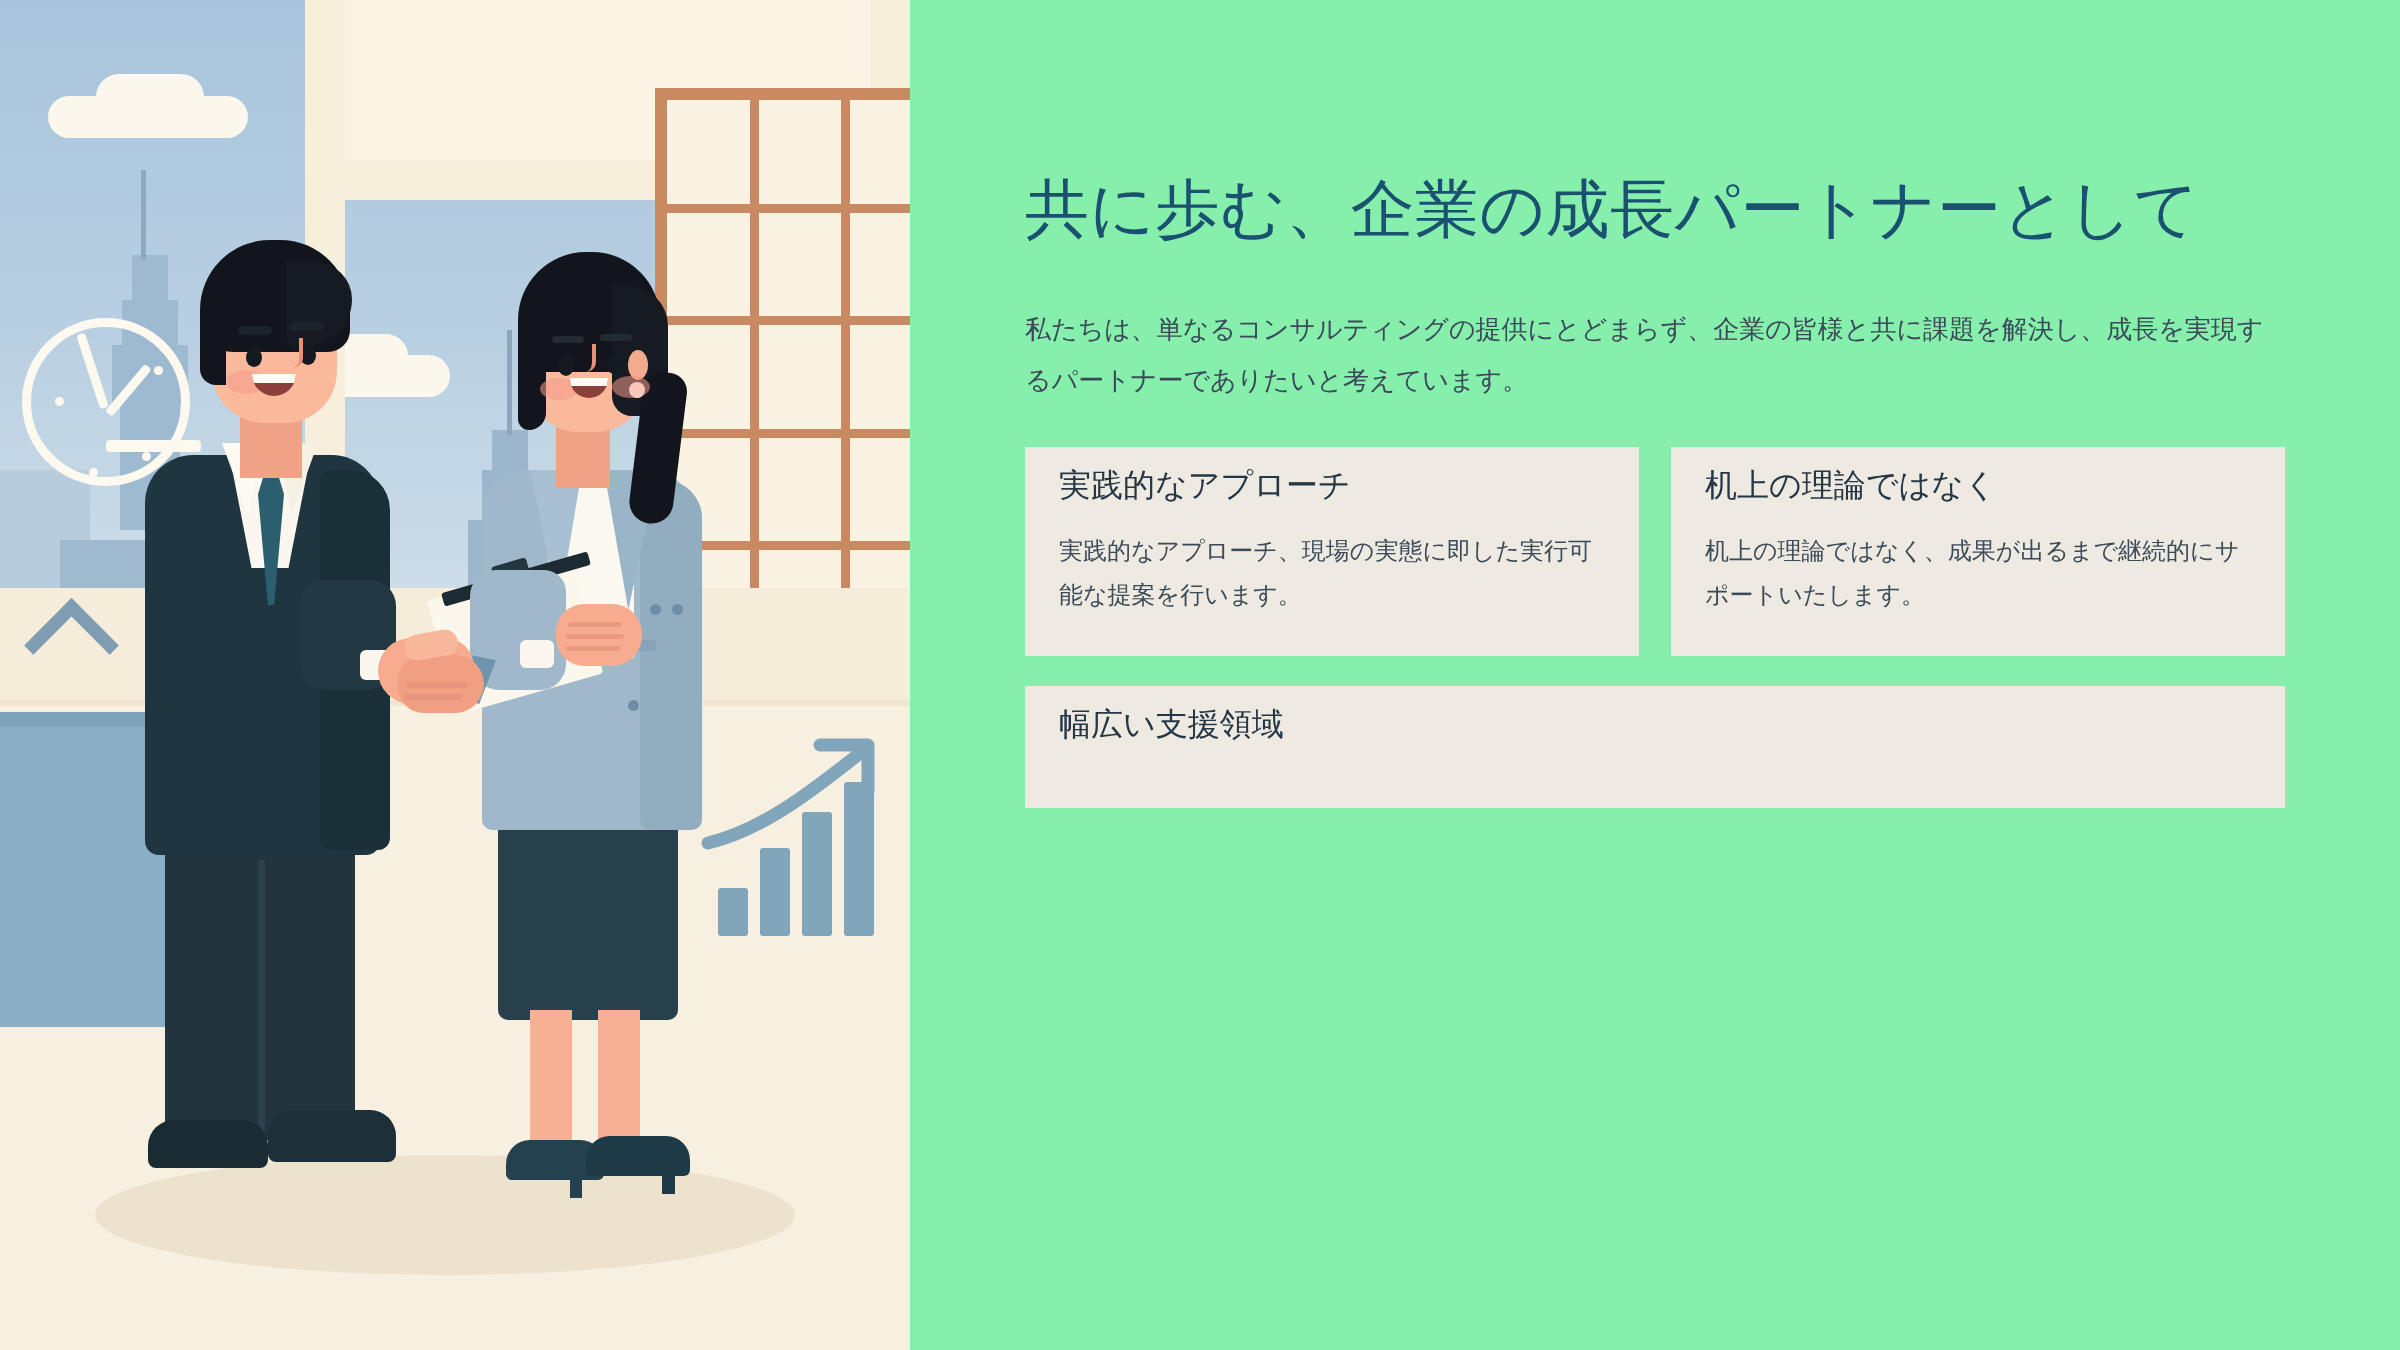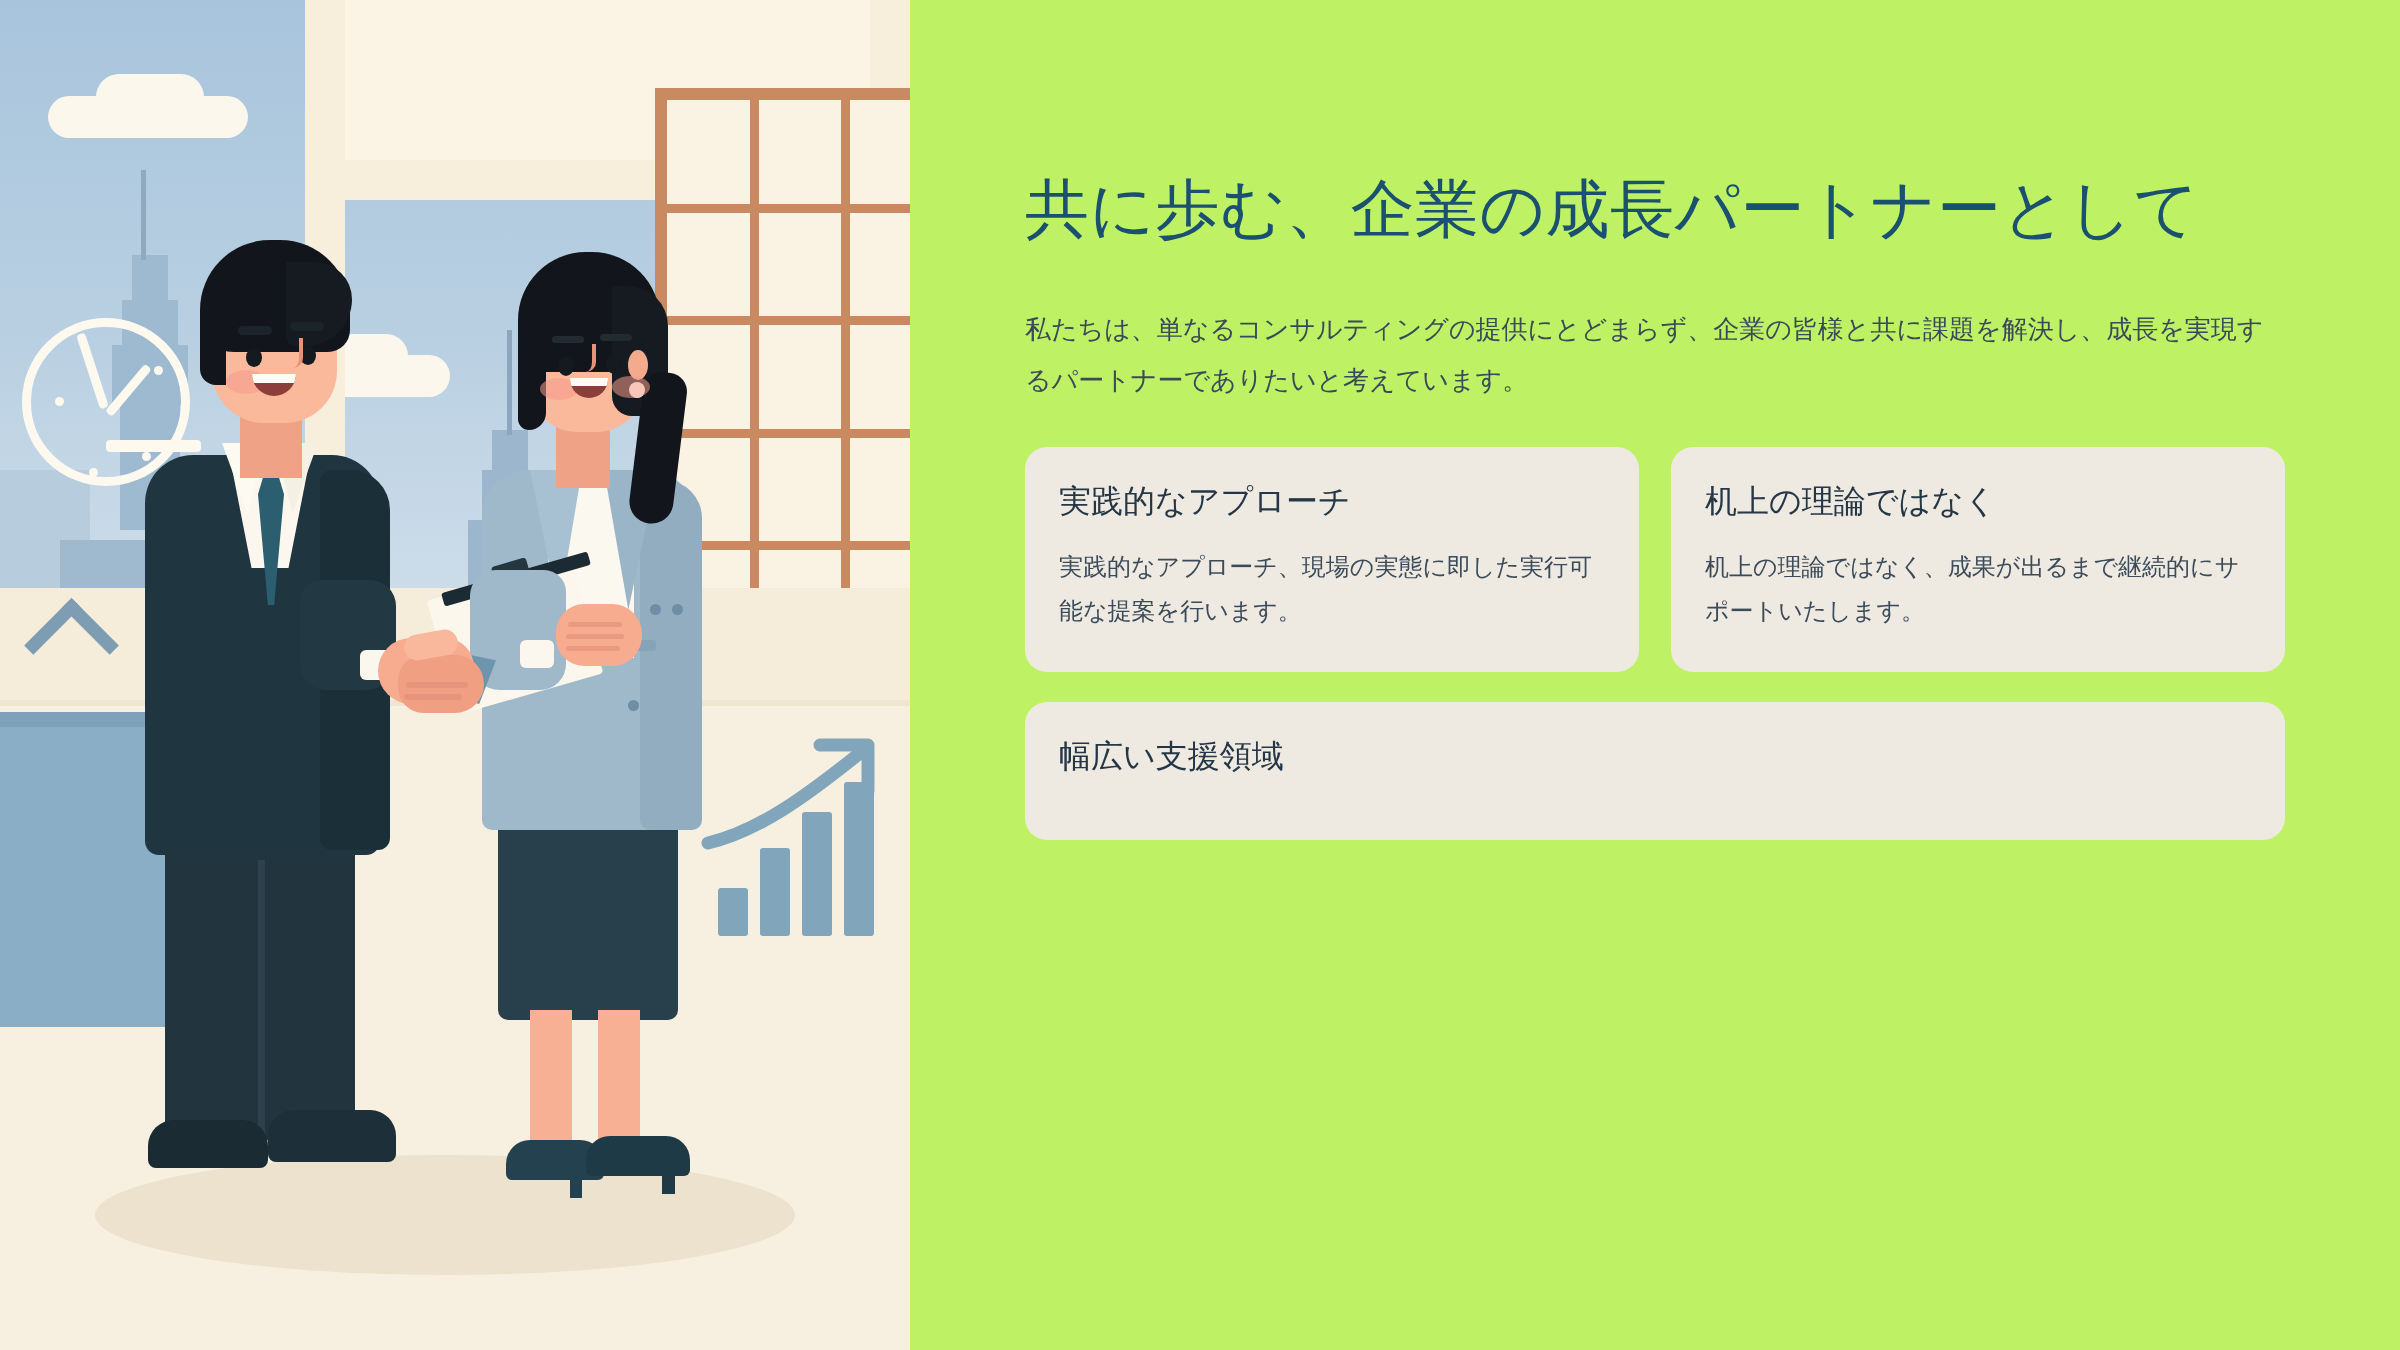--- a/index.html
+++ b/index.html
@@ -10,21 +10,21 @@
   body {
     width: 2400px;
     height: 1350px;
     overflow: hidden;
     font-family: "Liberation Sans", "DejaVu Sans", sans-serif;
   }
   .slide {
     position: relative;
     width: 2400px;
     height: 1350px;
-    background: #bef264;
+    background: #86efac;
     display: flex;
     flex-direction: row;
   }
 
   
   .illus {
     position: relative;
     width: 910px;
     height: 1350px;
     overflow: hidden;
@@ -253,24 +253,23 @@
     margin: 0 0 42px 0;
     max-width: 1255px;
   }
   .card-row {
     display: flex;
     gap: 32px;
     margin-bottom: 30px;
   }
   .card {
     background: #eeeae1;
-    padding: 34px 34px 40px 34px;
+    padding: 18px 34px 40px 34px;
     box-sizing: border-box;
     flex: 1 1 0;
-    border-radius: 22px;
   }
   .card.wide { flex: 1 1 100%; }
   .card-title {
     font-size: 32px;
     color: #253746;
     font-weight: 400;
     margin: 0 0 22px 0;
     line-height: 1.3;
   }
   .card-body {

